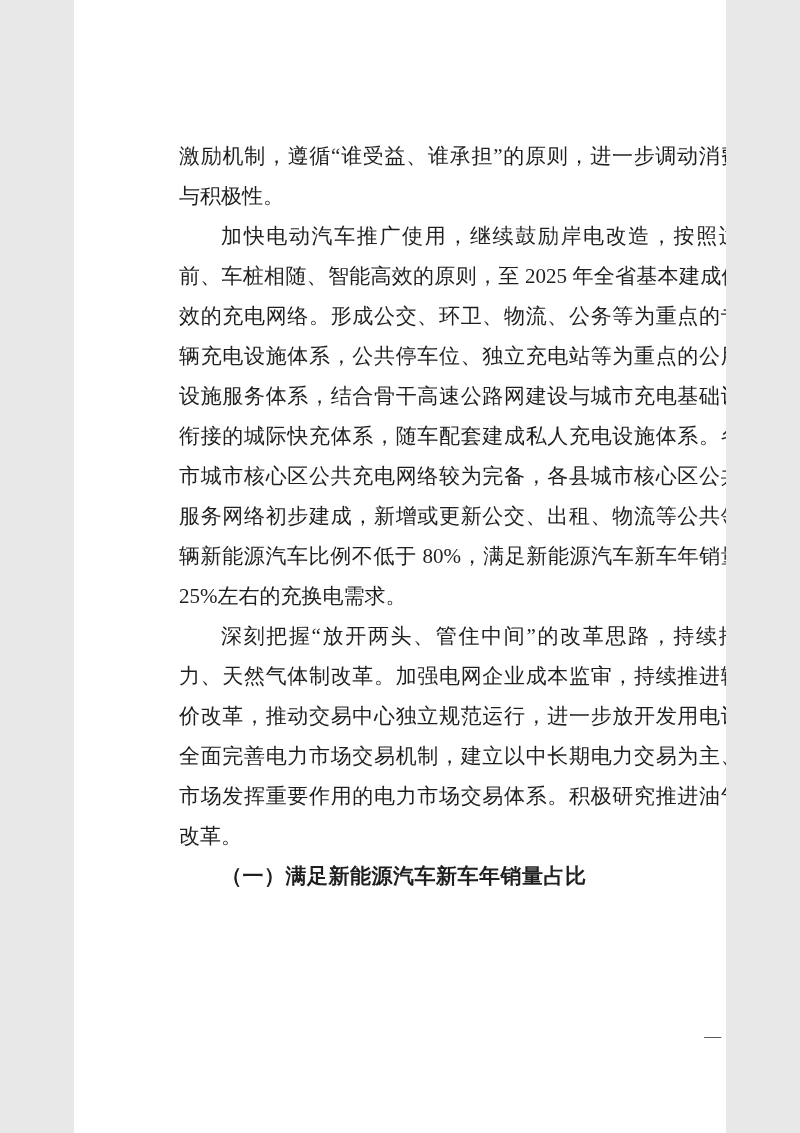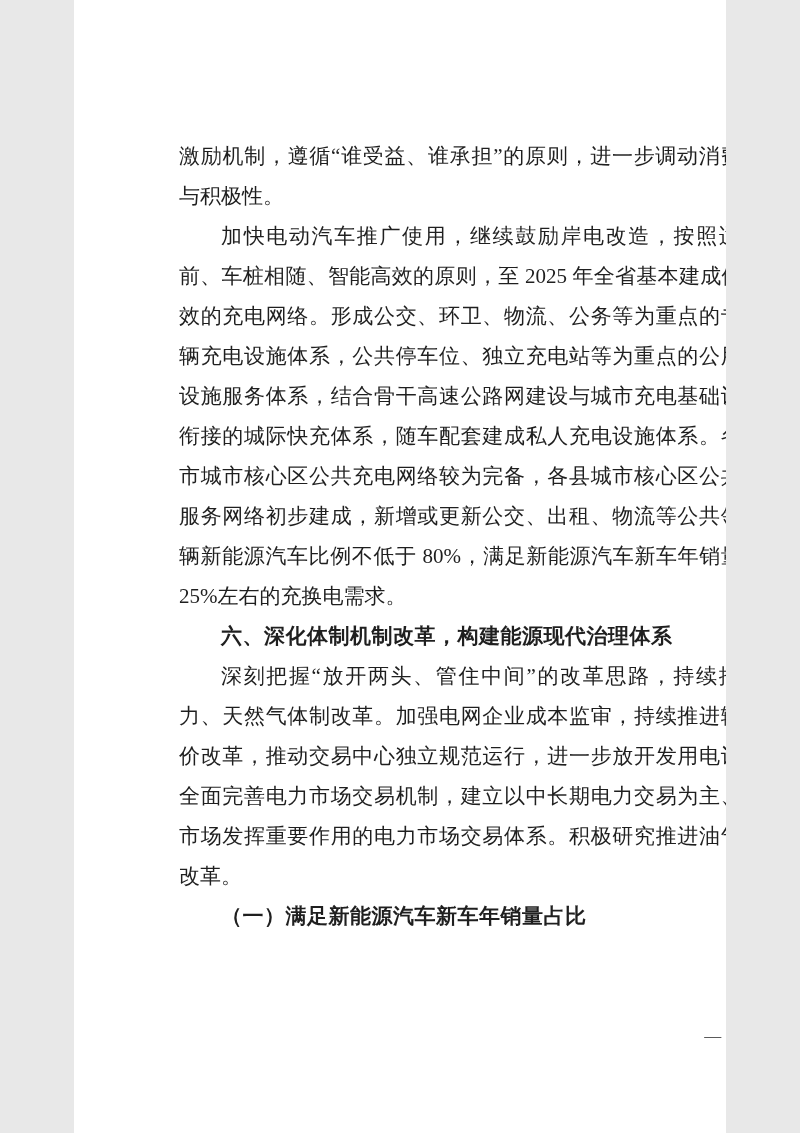--- a/index.html
+++ b/index.html
@@ -52,18 +52,17 @@
     font-family: "Liberation Serif", "DejaVu Serif", serif;
   }
 </style>
 </head>
 <body>
 
 <div class="page" style="background: rgb(255, 255, 255);">
   <div class="text-block" style="color: rgb(31, 31, 31);">
       <p class="para">激励机制，遵循“谁受益、谁承担”的原则，进一步调动消费侧参与积极性。</p>
       <p class="para indent">加快电动汽车推广使用，继续鼓励岸电改造，按照适度超前、车桩相随、智能高效的原则，至 2025 年全省基本建成便捷高效的充电网络。形成公交、环卫、物流、公务等为重点的专用车辆充电设施体系，公共停车位、独立充电站等为重点的公用充电设施服务体系，结合骨干高速公路网建设与城市充电基础设施相衔接的城际快充体系，随车配套建成私人充电设施体系。各设区市城市核心区公共充电网络较为完备，各县城市核心区公共充电服务网络初步建成，新增或更新公交、出租、物流等公共领域车辆新能源汽车比例不低于 80%，满足新能源汽车新车年销量占比 25%左右的充换电需求。</p>
-      <p class="para heading indent">六、深化体制机制改革，构建能源现代治理体系</p>
       <p class="para indent">深刻把握“放开两头、管住中间”的改革思路，持续推进电力、天然气体制改革。加强电网企业成本监审，持续推进输配电价改革，推动交易中心独立规范运行，进一步放开发用电计划，全面完善电力市场交易机制，建立以中长期电力交易为主、现货市场发挥重要作用的电力市场交易体系。积极研究推进油气管网改革。</p>
       <p class="para heading indent">（一）满足新能源汽车新车年销量占比</p>
     </div>
   <div class="page-number">— 31 —</div>
 </div>
 
 </body></html>

